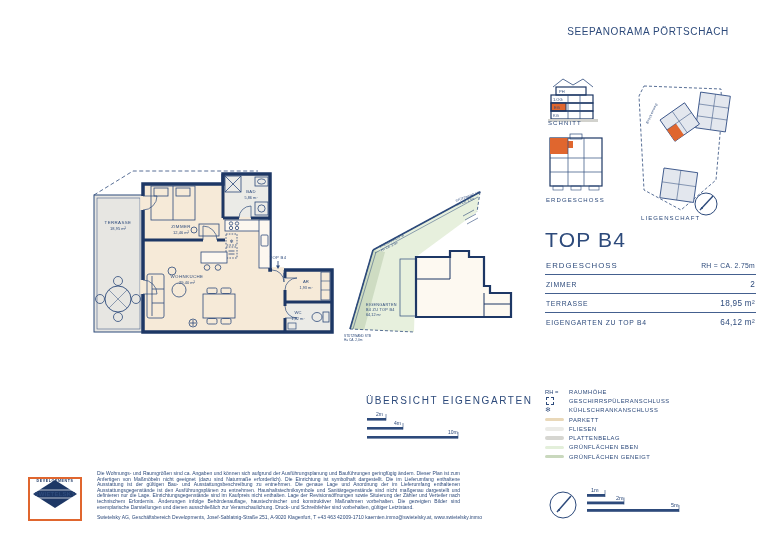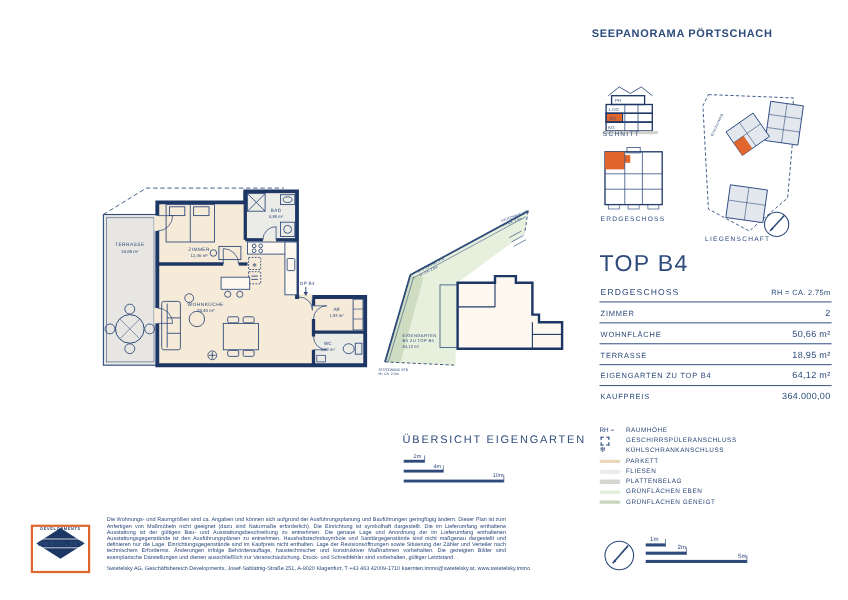--- a/index.html
+++ b/index.html
@@ -1,22 +1,22 @@
 <!DOCTYPE html>
 <html><head>
 <meta charset="utf-8">
 <style>
   html,body{margin:0;padding:0;}
   body{width:771px;height:545px;position:relative;background:#ffffff;overflow:hidden;
        font-family:"Liberation Sans",sans-serif;color:#2d4a7b;}
   .abs{position:absolute;}
   svg{position:absolute;overflow:visible;}
   
-  .hdr{left:538px;top:25px;width:220px;text-align:left;font-size:10px;line-height:13.5px;
-       letter-spacing:.6px;color:#2d4a7b;font-weight:bold;}
+  .hdr{left:538px;top:25px;width:220px;text-align:center;font-size:10px;line-height:13.5px;
+       letter-spacing:.6px;color:#2d4a7b;}
   
   .cap{font-size:6px;letter-spacing:1.1px;color:#2d4a7b;}
   
   .title{left:545px;top:228px;font-size:21px;letter-spacing:1.2px;color:#2d4a7b;}
   
   .spec{left:545px;top:256px;width:211px;}
   .spec-row{display:flex;justify-content:space-between;align-items:baseline;
             border-bottom:1px solid #44608f;padding:5px 1px 4px 1px;}
   .spec-row:last-child{border-bottom:none;}
   .spec-row .lab{font-size:6.8px;letter-spacing:.7px;}
@@ -124,34 +124,26 @@
 <div class="abs spec">
   <div class="spec-row spec-head">
     <span class="lab">ERDGESCHOSS</span>
     <span class="val">RH = CA. 2.75m</span>
   </div>
   <div class="spec-row">
     <span class="lab">ZIMMER</span>
     <span class="val">2</span>
   </div>
   <div class="spec-row">
-    <span class="lab">WOHNFLÄCHE</span>
-    <span class="val">50,66 m²</span>
-  </div>
-  <div class="spec-row">
     <span class="lab">TERRASSE</span>
     <span class="val">18,95 m²</span>
   </div>
   <div class="spec-row">
     <span class="lab">EIGENGARTEN ZU TOP B4</span>
     <span class="val">64,12 m²</span>
-  </div>
-  <div class="spec-row">
-    <span class="lab">KAUFPREIS</span>
-    <span class="val">364.000,00</span>
   </div>
 </div>
 
 <div class="abs legend">
   <div class="lg-row">
     <span class="lg-ico">RH =</span>
     <span class="lg-lab">RAUMHÖHE</span>
   </div>
   <div class="lg-row">
     <span class="lg-ico">

